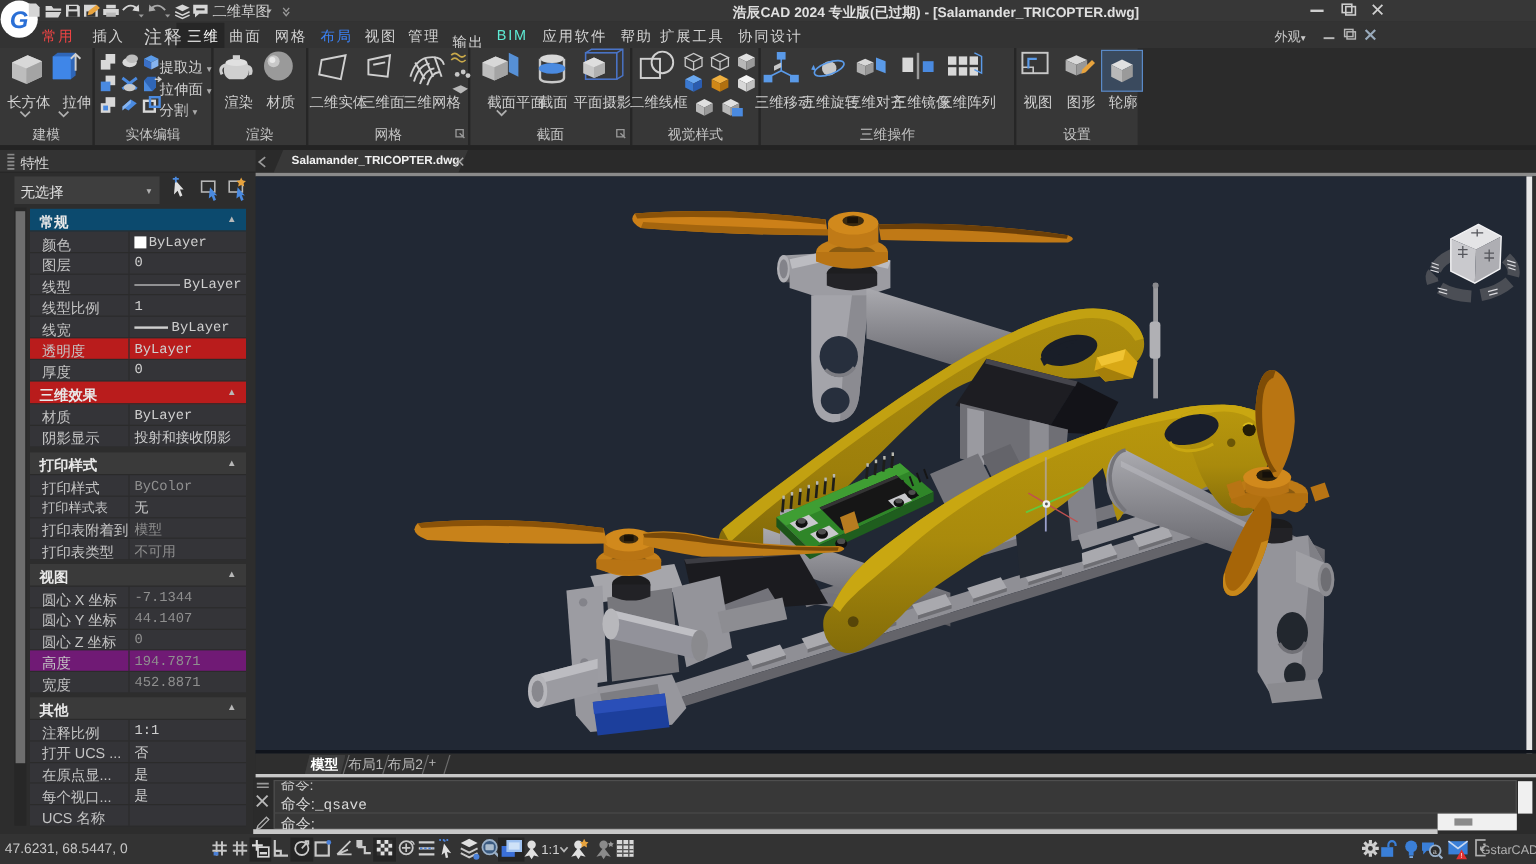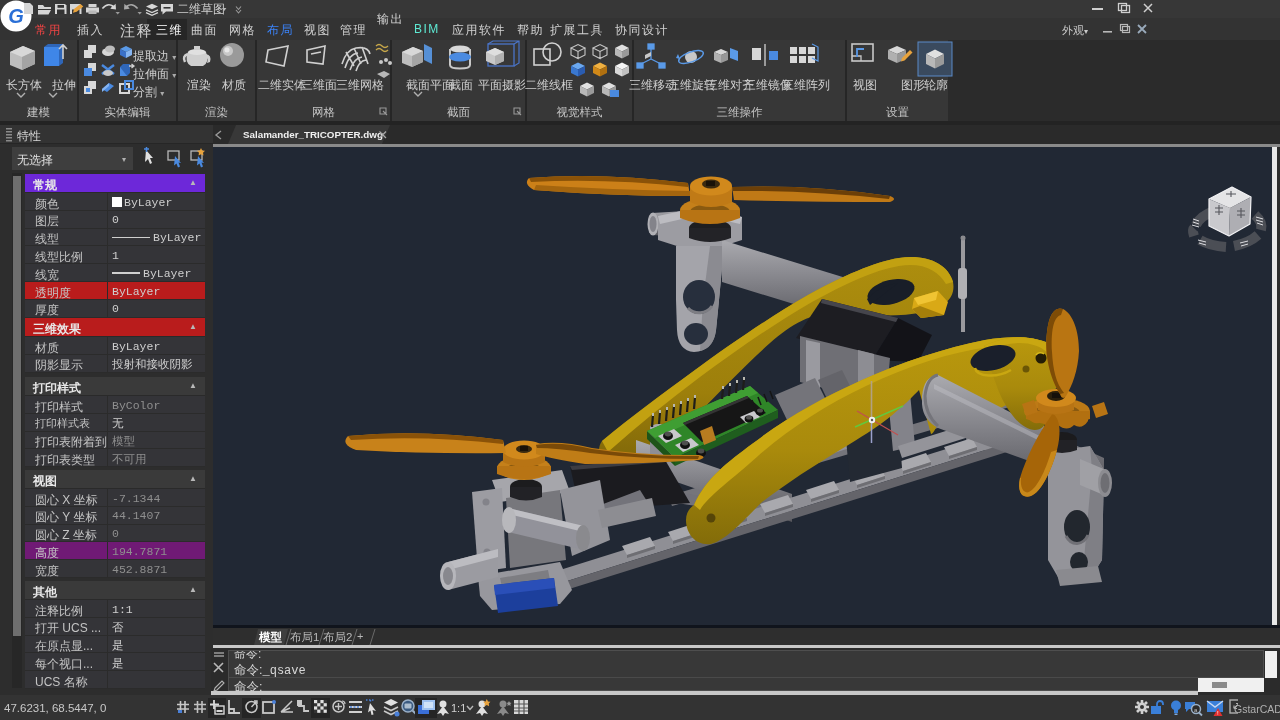--- a/index.html
+++ b/index.html
@@ -4,41 +4,42 @@
 *{margin:0;padding:0;box-sizing:border-box}
 html,body{width:1280px;height:720px;overflow:hidden;background:#2d2d2d;font-family:"Liberation Sans",sans-serif}
 .abs{position:absolute}
 #stage{position:relative;width:1280px;height:720px}
 .cjk{color:#cfcfcf;font-size:12px;white-space:nowrap}
 </style></head>
 <body>
 <div id="stage">
 
 <div class="abs" style="left:0;top:0;width:1280px;height:18px;background:#373737"></div>
+<div class="abs" style="left:530px;top:3px;width:500px;height:13px;color:#e0e0e0;font-size:11.5px;font-weight:bold;text-align:center;letter-spacing:0">浩辰CAD 2024 专业版(已过期) - [Salamander_TRICOPTER.dwg]</div>
 
 <svg class="abs" style="left:1080px;top:0" width="90" height="18">
  <rect x="12" y="8" width="11" height="2" fill="#cfcfcf"></rect>
  <rect x="41.5" y="5.5" width="8" height="7" fill="none" stroke="#cfcfcf" stroke-width="1.3"></rect>
  <rect x="38.5" y="3.5" width="8" height="7" fill="none" stroke="#cfcfcf" stroke-width="1.3"></rect>
  <path d="M64 4 L72 12 M72 4 L64 12" stroke="#cfcfcf" stroke-width="1.5"></path>
 </svg>
 
 <div class="abs" style="left:0;top:18px;width:1280px;height:22px;background:#333333"></div>
 <div class="abs" style="left:147px;top:19px;width:40px;height:21px;background:#262626"></div>
 <div id="menurow">
       <div class="abs" style="left:35px;top:22px;font-size:12px;letter-spacing:1.5px;color:#ef4444">常用</div>
       <div class="abs" style="left:77px;top:22px;font-size:12px;letter-spacing:1.5px;color:#d2d2d2">插入</div>
       <div class="abs" style="left:120px;top:22px;font-size:15px;letter-spacing:1.5px;color:#d2d2d2">注释</div>
       <div class="abs" style="left:156px;top:22px;font-size:12px;letter-spacing:1.5px;color:#ffffff">三维</div>
       <div class="abs" style="left:191px;top:22px;font-size:12px;letter-spacing:1.5px;color:#d2d2d2">曲面</div>
       <div class="abs" style="left:229px;top:22px;font-size:12px;letter-spacing:1.5px;color:#d2d2d2">网格</div>
       <div class="abs" style="left:267px;top:22px;font-size:12px;letter-spacing:1.5px;color:#3b82f6">布局</div>
       <div class="abs" style="left:304px;top:22px;font-size:12px;letter-spacing:1.5px;color:#d2d2d2">视图</div>
       <div class="abs" style="left:340px;top:22px;font-size:12px;letter-spacing:1.5px;color:#d2d2d2">管理</div>
-      <div class="abs" style="left:377px;top:11px;font-size:12px;letter-spacing:1.5px;color:#d2d2d2">输出</div>
+      <div class="abs" style="left:377px;top:27px;font-size:12px;letter-spacing:1.5px;color:#d2d2d2">输出</div>
       <div class="abs" style="left:414px;top:22px;font-size:12px;letter-spacing:1.5px;color:#5eead4">BIM</div>
       <div class="abs" style="left:452px;top:22px;font-size:12px;letter-spacing:1.5px;color:#d2d2d2">应用软件</div>
       <div class="abs" style="left:517px;top:22px;font-size:12px;letter-spacing:1.5px;color:#d2d2d2">帮助</div>
       <div class="abs" style="left:550px;top:22px;font-size:12px;letter-spacing:1.5px;color:#d2d2d2">扩展工具</div>
       <div class="abs" style="left:615px;top:22px;font-size:12px;letter-spacing:1.5px;color:#d2d2d2">协同设计</div>
     </div>
 <div class="abs" style="left:1062px;top:23px;font-size:11px;color:#c8c8c8">外观<span style="font-size:8px">▾</span></div>
 <svg class="abs" style="left:1100px;top:20px" width="60" height="18">
  <rect x="3" y="11" width="9" height="1.6" fill="#b8b8b8"></rect>
  <rect x="22.5" y="6.5" width="7" height="6" fill="none" stroke="#b8b8b8" stroke-width="1.2"></rect>
@@ -80,21 +81,21 @@
 <div class="abs cjk" style="left:406px;top:77px;width:48px;text-align:right">截面平面</div>
 <div class="abs cjk" style="left:437px;top:77px;width:48px;text-align:center">截面</div>
 <div class="abs cjk" style="left:478px;top:77px;width:48px;">平面摄影</div>
 <div class="abs cjk" style="left:525px;top:77px;width:48px;text-align:left">二维线框</div>
 <div class="abs cjk" style="left:629px;top:77px;width:44px;text-align:center">三维移动</div>
 <div class="abs cjk" style="left:668px;top:77px;width:44px;text-align:center">三维旋转</div>
 <div class="abs cjk" style="left:706px;top:77px;width:44px;text-align:center">三维对齐</div>
 <div class="abs cjk" style="left:744px;top:77px;width:44px;text-align:center">三维镜像</div>
 <div class="abs cjk" style="left:782px;top:77px;width:44px;text-align:center">三维阵列</div>
 <div class="abs cjk" style="left:841px;top:77px;width:48px;text-align:center">视图</div>
-<div class="abs cjk" style="left:877px;top:77px;width:48px;text-align:right">图形</div>
+<div class="abs cjk" style="left:877px;top:77px;width:48px;text-align:center">图形</div>
 <div class="abs cjk" style="left:912px;top:77px;width:48px;text-align:center">轮廓</div>
 <div class="abs cjk" style="left:259px;top:86px;font-size:11px;color:#9a9a9a">&nbsp;</div>
 
 <svg id="topicons" class="abs" style="left:0;top:0" width="1280" height="125" fill="none">
 
  <circle cx="16" cy="16" r="15.5" fill="#ffffff"></circle>
  <text x="16" y="23" font-family="Liberation Sans" font-size="20" font-weight="bold" font-style="italic" fill="#2a6fd6" text-anchor="middle">G</text>
 
  <path d="M24 3 h6 l3 3 v8 h-9 z" fill="#d6d6d6"></path>
 
@@ -383,21 +384,21 @@
         <rect x="2" y="4" width="11" height="9" fill="none" stroke="#b8b8b8" stroke-width="1.3"></rect>
         <path d="M9 9 l6 7 -2.5 -0.5 1.5 4 -2 1 -1.5 -4 -2.5 2 z" fill="#4a8ae0"></path>
         <path d="M12 1 l1.2 2.5 2.8 0.3 -2 1.9 0.5 2.8 -2.5 -1.3 -2.5 1.3 0.5 -2.8 -2 -1.9 2.8 -0.3 z" fill="#e8a33d"></path>
       </g>
 </svg>
 
 <div class="abs" style="left:12px;top:173px;width:10px;height:515px;background:#272727"></div>
 <div class="abs" style="left:13px;top:176px;width:8px;height:460px;background:#6e6e6e"></div>
 
 <div id="grid">
-      <div class="abs" style="left:25px;top:174px;width:180px;height:19px;background:#6d28d9;border-bottom:1px solid #2a2a2a">
+      <div class="abs" style="left:25px;top:174px;width:180px;height:19px;background:#0c4a6e;border-bottom:1px solid #2a2a2a">
         <span style="position:absolute;left:8px;top:3px;font-size:12px;font-weight:bold;color:#e8e8e8">常规</span>
         <span style="position:absolute;right:8px;top:4px;font-size:8px;color:#b8b8b8">▲</span>
       </div>
       <div class="abs" style="left:25px;top:193px;width:180px;height:17.8px;background:#343438;border-bottom:1px solid #2b2b2b">
         <span style="position:absolute;left:10px;top:2.5px;font-size:12px;color:#c4c4c4">颜色</span>
         <span style="position:absolute;left:82px;top:0;width:1px;height:100%;background:#2b2b2b"></span>
         <span style="position:absolute;left:87px;top:4px;width:10px;height:10px;background:#fff;display:inline-block"></span>
         <span style="position:absolute;left:99px;top:2.5px;font-family:'Liberation Mono',monospace;font-size:11.5px;color:#cfcfcf">ByLayer</span>
       </div>
       <div class="abs" style="left:25px;top:210.8px;width:180px;height:17.8px;background:#343438;border-bottom:1px solid #2b2b2b">

